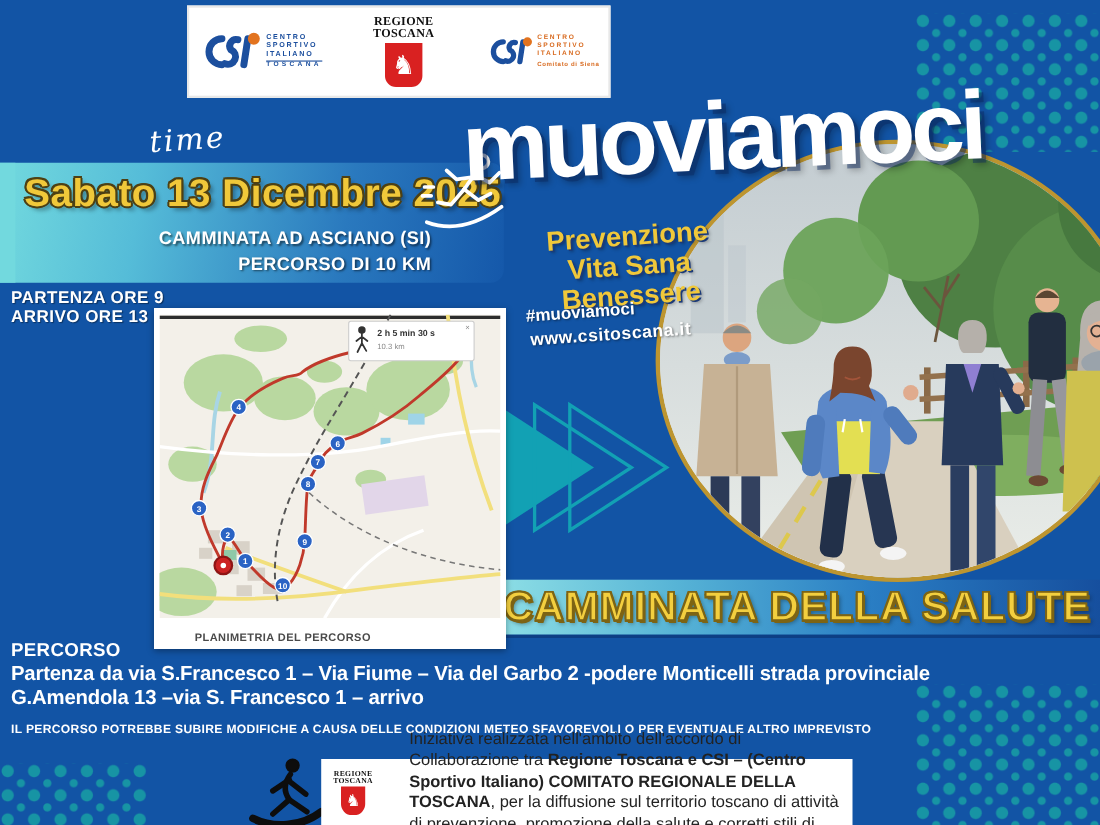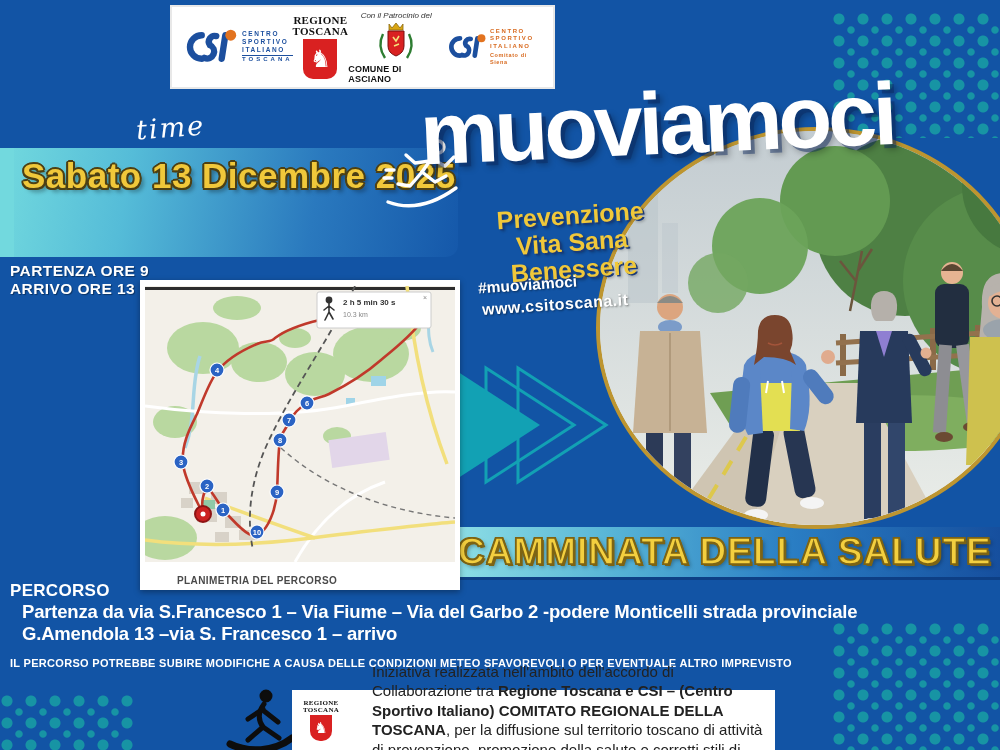--- a/index.html
+++ b/index.html
@@ -81,21 +81,21 @@
     border-bottom:3px solid #0d3f85;display:flex;align-items:center;}
   #salute-label{font-size:37px;font-weight:800;color:#f3cf3f;letter-spacing:1px;
     padding-left:10px;white-space:nowrap;-webkit-text-stroke:1.5px #7d6414;
     text-shadow:2px 2px 0 #7d6414,-1px -1px 0 #7d6414,1px -1px 0 #7d6414,-1px 1px 0 #7d6414,
       3px 3px 4px rgba(0,0,0,.35);}
 
   
   #route-block{left:10px;top:581px;width:820px;color:#fff;z-index:5;}
   #route-heading{font-size:17px;font-weight:800;letter-spacing:.3px;}
   .route-line{font-size:18.5px;font-weight:bold;line-height:1.17;letter-spacing:-.2px;
-    white-space:nowrap;margin-left:12px;}
+    white-space:nowrap;}
   #route-disclaimer{left:10px;top:657px;color:#fff;font-weight:800;font-size:11px;
     letter-spacing:.3px;z-index:5;}
 
   
   #footer-box{left:292px;top:690px;width:483px;height:60px;background:#fff;z-index:5;
     display:flex;align-items:center;padding:3px 6px;}
   #footer-text{font-size:15px;color:#222;line-height:1.3;padding-left:5px;margin-left:23px;}
   #footer-logo{display:flex;flex-direction:column;align-items:center;width:46px;flex:none;}
   #footer-logo .regione-name{font-size:7px;}
   #walker-icon{left:226px;top:688px;z-index:5;}
@@ -130,31 +130,20 @@
     </div>
 
     <div class="logo-col">
       <div class="regione-name">
         <div>REGIONE</div>
         <div>TOSCANA</div>
       </div>
       <div class="shield" style="width:34px;height:40px;font-size:24px;margin-top:2px;">♞</div>
     </div>
 
-    <div class="logo-col">
-      <div class="patrocinio-cap">Con il Patrocinio del</div>
-      <svg width="46" height="44" viewBox="0 0 46 44">
-        <path d="M16 4 L19 8 L23 3 L27 8 L30 4 L30 10 L16 10 Z" fill="#d9a614" stroke="#8a6a10" stroke-width=".8"></path>
-        <path d="M15 11 L31 11 L31 26 Q31 33 23 36 Q15 33 15 26 Z" fill="#d92121" stroke="#7a1010" stroke-width="1"></path>
-        <path d="M20 17 L23 21 L26 16 M21 26 L26 24" stroke="#f4e27a" stroke-width="1.6" fill="none"></path>
-        <path d="M10 14 Q4 26 12 38" stroke="#2e7d32" stroke-width="2.4" fill="none"></path>
-        <path d="M36 14 Q42 26 34 38" stroke="#2e7d32" stroke-width="2.4" fill="none"></path>
-      </svg>
-      <div class="comune-name">COMUNE DI ASCIANO</div>
-    </div>
 
     <div style="display:flex;align-items:center;gap:3px;">
       <svg width="44" height="34" viewBox="0 0 64 44">
         <path d="M24 9 A13 13 0 1 0 24 35" stroke="#1c4f9e" stroke-width="7" fill="none" stroke-linecap="round"></path>
         <path d="M40 10 A6.5 6.5 0 0 0 33 20 A6.5 6.5 0 0 1 27 34" stroke="#1c4f9e" stroke-width="7" fill="none" stroke-linecap="round"></path>
         <path d="M50 9 L46 35" stroke="#1c4f9e" stroke-width="7" stroke-linecap="round"></path>
         <circle cx="56" cy="9" r="6" fill="#e2731f"></circle>
       </svg>
       <div class="csi-text orange" style="font-size:6px;">
         <div>CENTRO</div>
@@ -176,20 +165,24 @@
       <path d="M52 19 L40 36"></path>
       <path d="M50 23 L63 30 L72 21"></path>
       <path d="M48 25 L33 27 L24 19"></path>
       <path d="M40 36 L53 46 L64 40"></path>
       <path d="M40 36 L28 50 L16 48"></path>
       <path d="M6 66 Q 38 78 74 52"></path>
       <path d="M4 34 L12 34 M2 42 L10 42"></path>
     </g>
   </svg>
 
+  <div class="abs" id="event-sub">
+    <div>CAMMINATA AD ASCIANO (SI)</div>
+    <div>PERCORSO DI 10 KM</div>
+  </div>
 
   <div class="abs" id="start-times">
     <div>PARTENZA ORE 9</div>
     <div>ARRIVO ORE 13</div>
   </div>
 
   <div class="abs" id="map-card">
     <svg class="abs" style="left:5px;top:6px;" width="310" height="276" viewBox="0 0 310 276">
       <rect width="310" height="276" fill="#f3f0e9"></rect>
       <rect width="310" height="3" y="1" fill="#2d2d2d"></rect>

